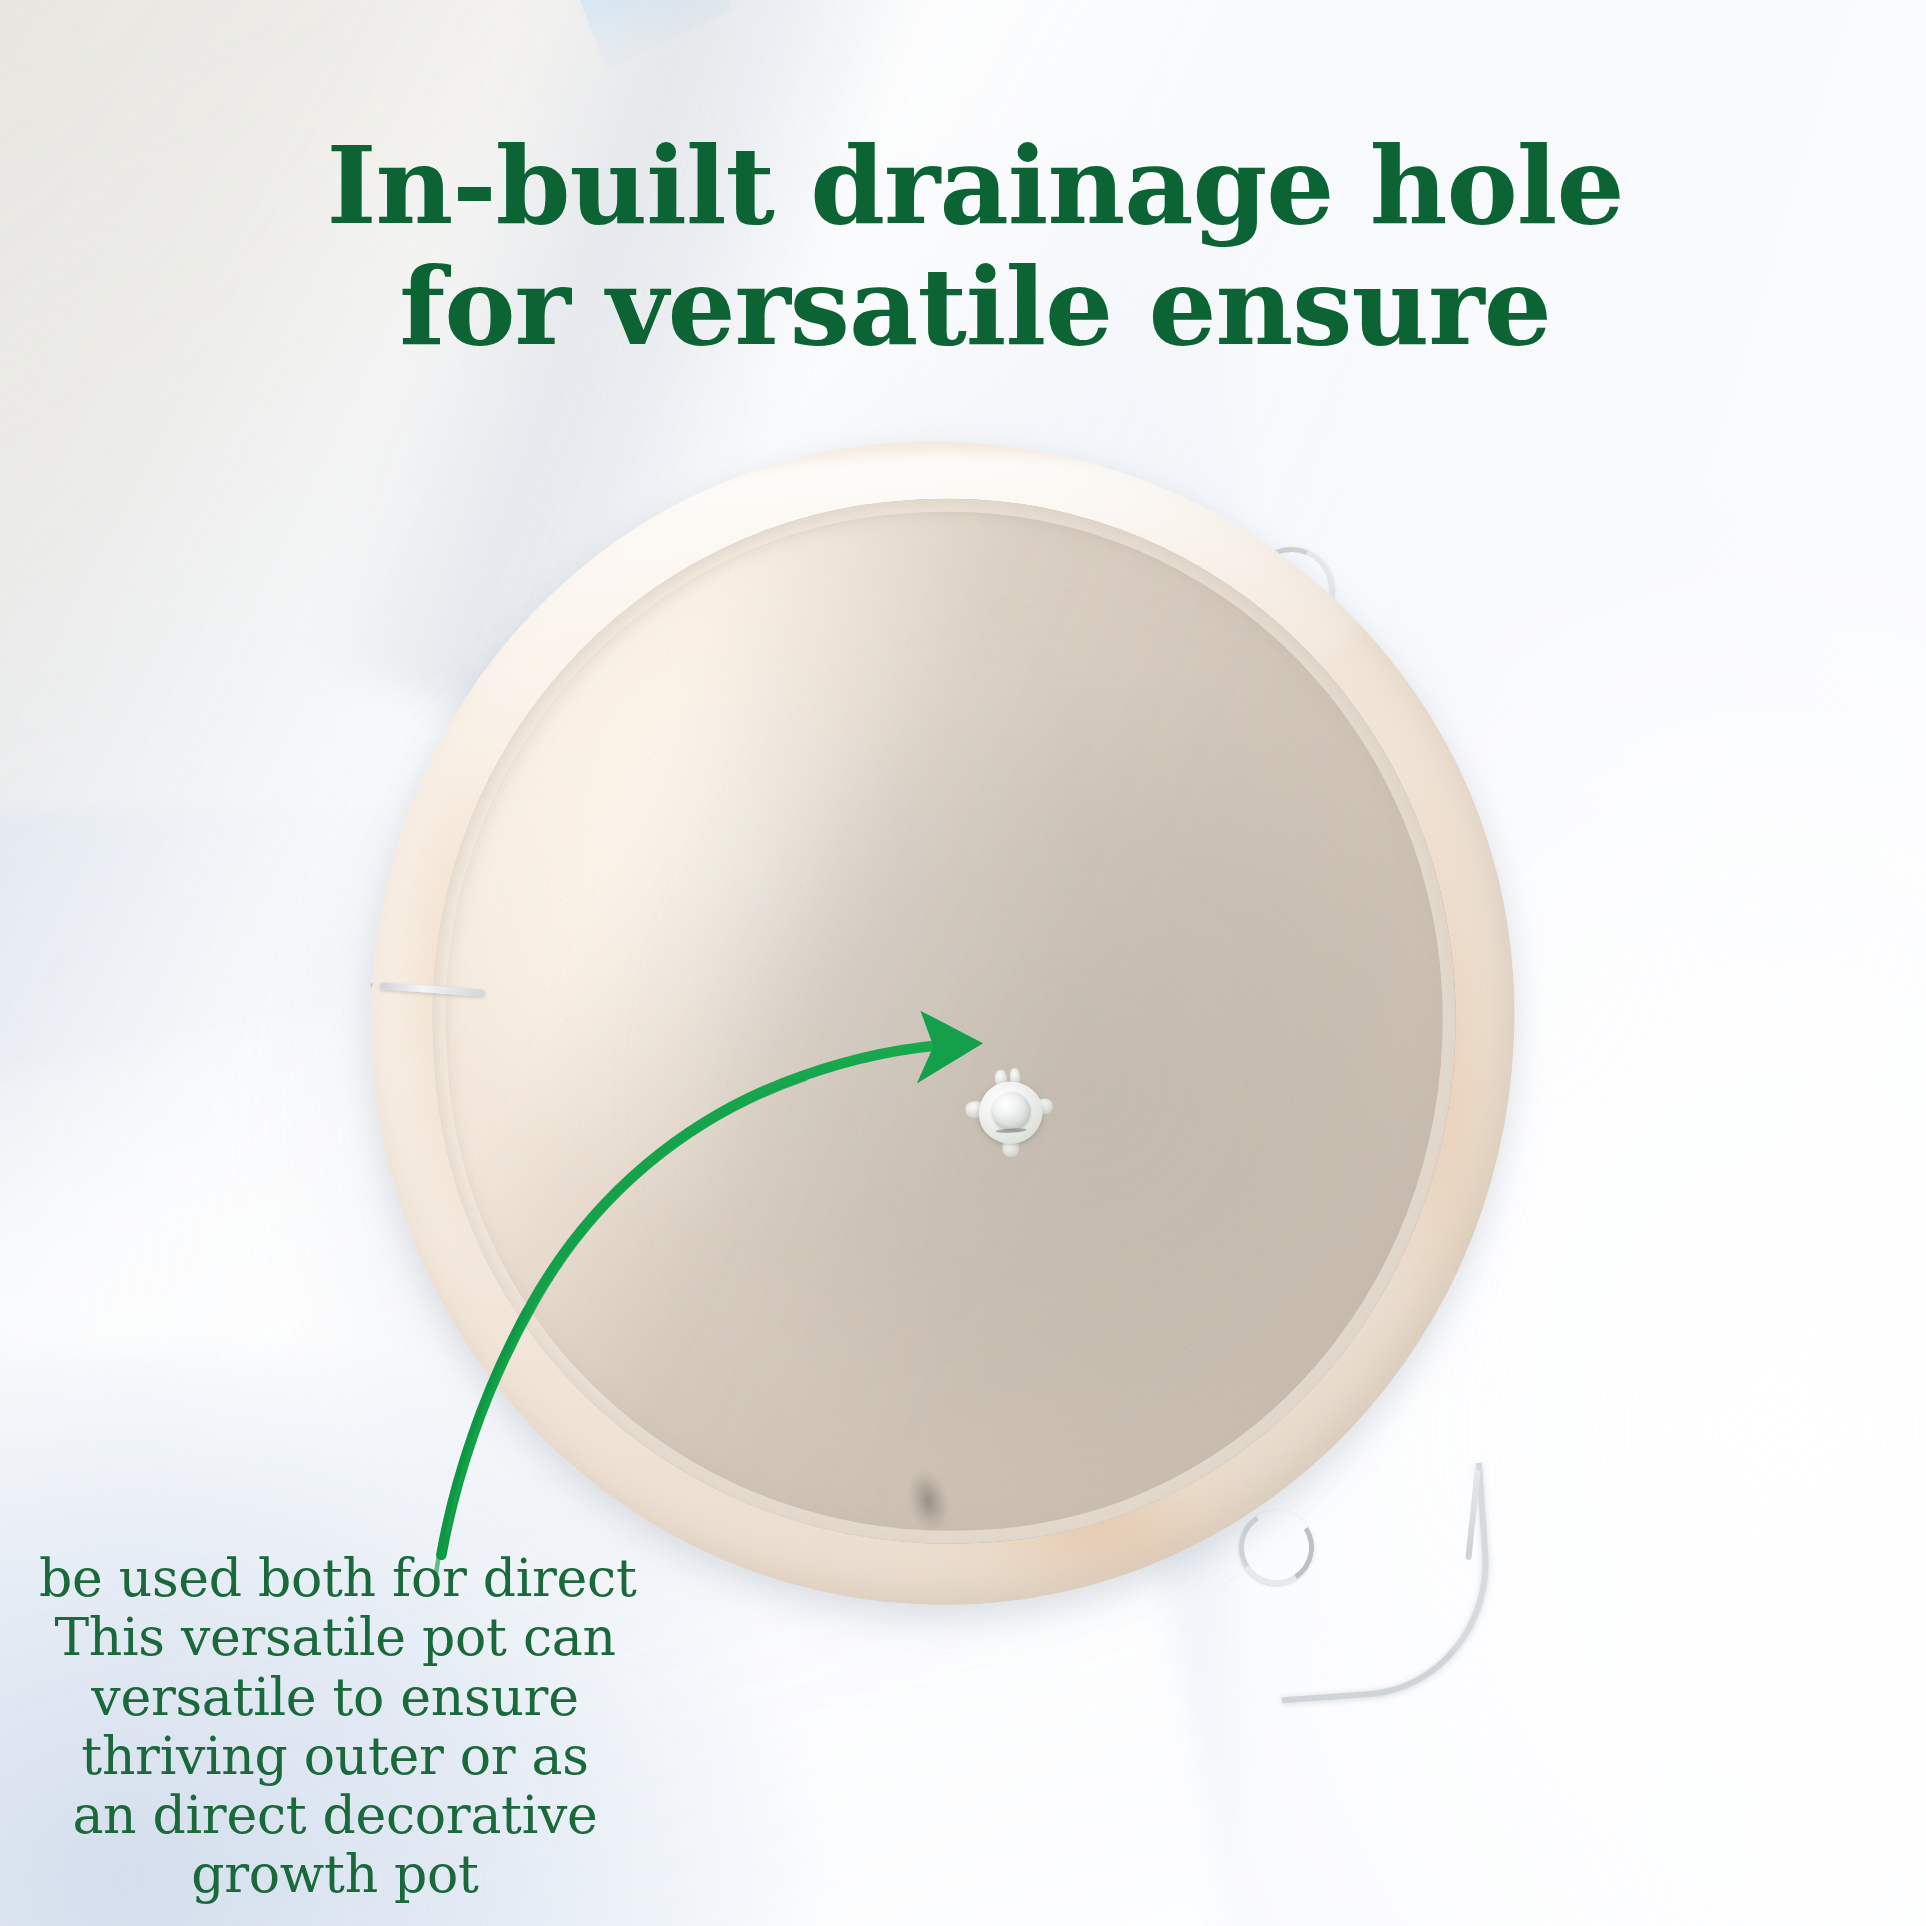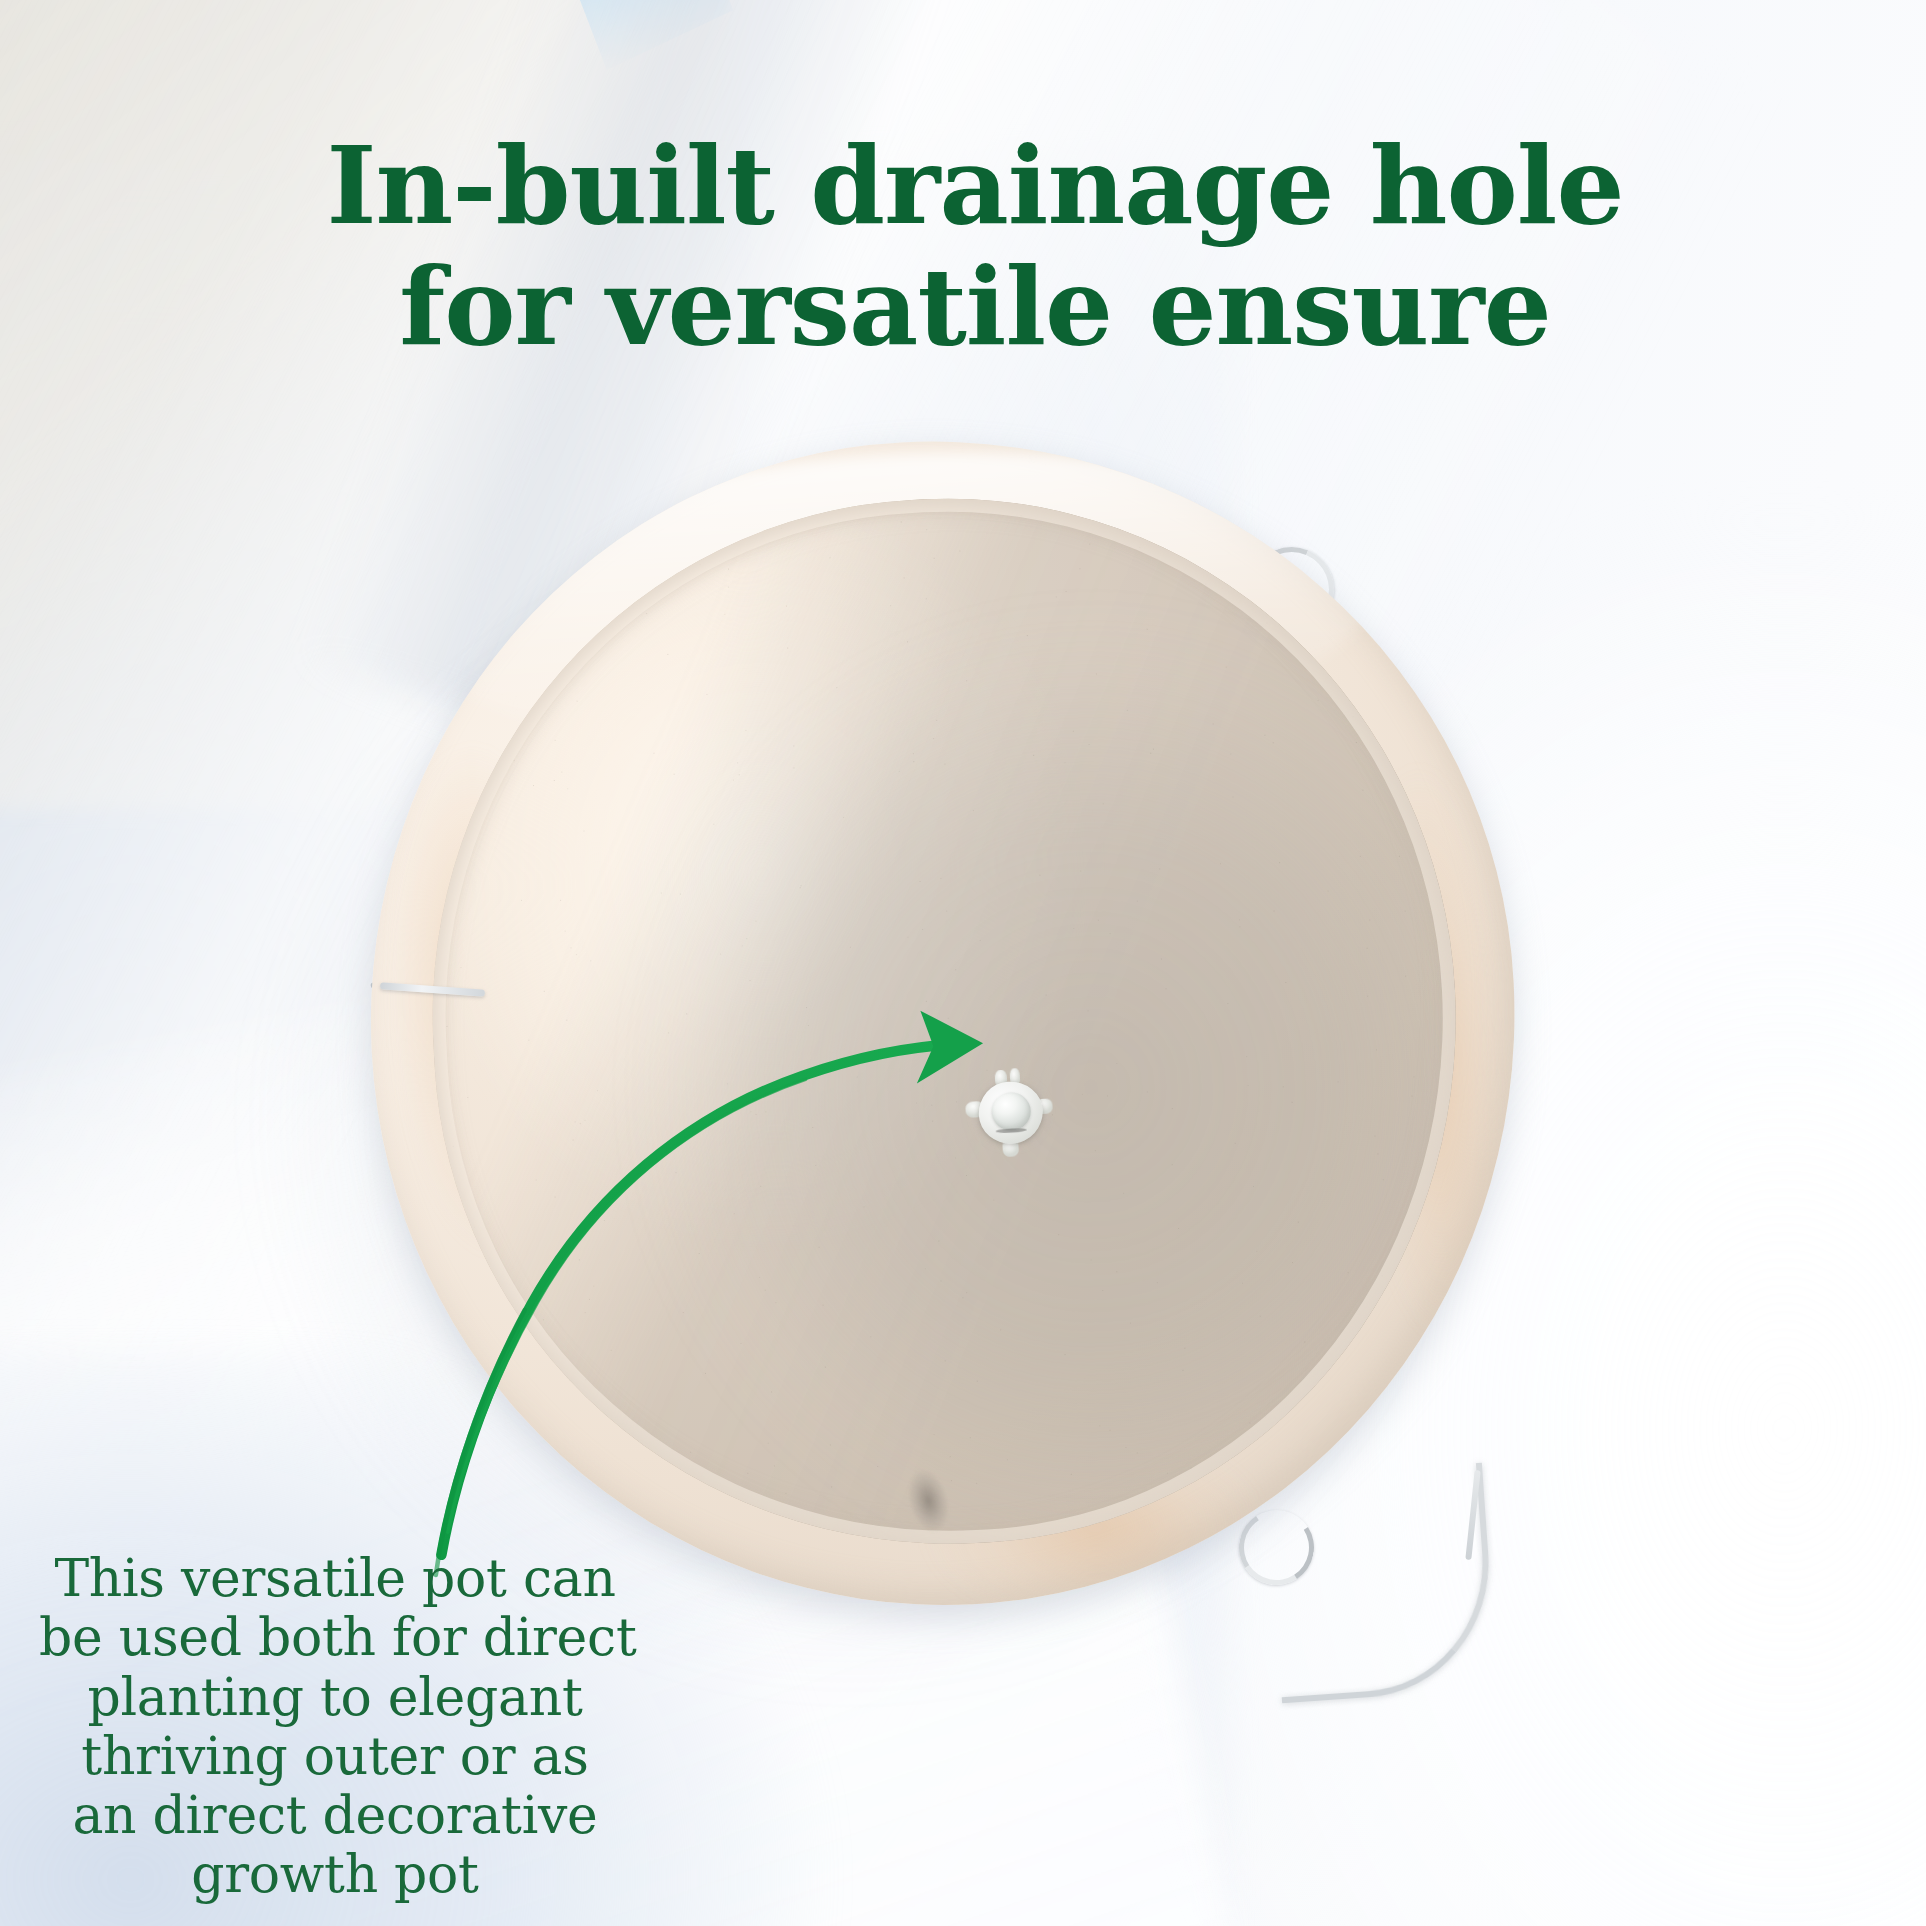--- a/index.html
+++ b/index.html
@@ -477,22 +477,22 @@
                Z" fill="#14a04a"></path>
     </svg>
   </div>
 
   <div class="headline">
     <span class="l1">In-built drainage hole</span>
     <span class="l2">for versatile ensure</span>
   </div>
 
   <div class="caption">
+    <span>be used both for direct</span>
     <span>This versatile pot can</span>
-    <span>be used both for direct</span>
-    <span>planting to elegant</span>
+    <span>versatile to ensure</span>
     <span>thriving outer or as</span>
     <span>an direct decorative</span>
     <span>growth pot</span>
   </div>
 
 </div>
 
 
 </body></html>

